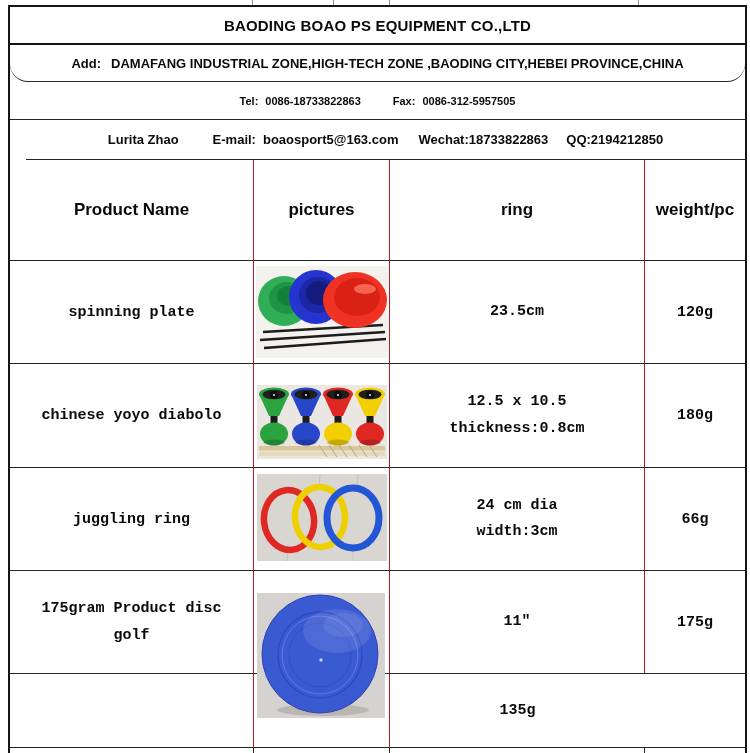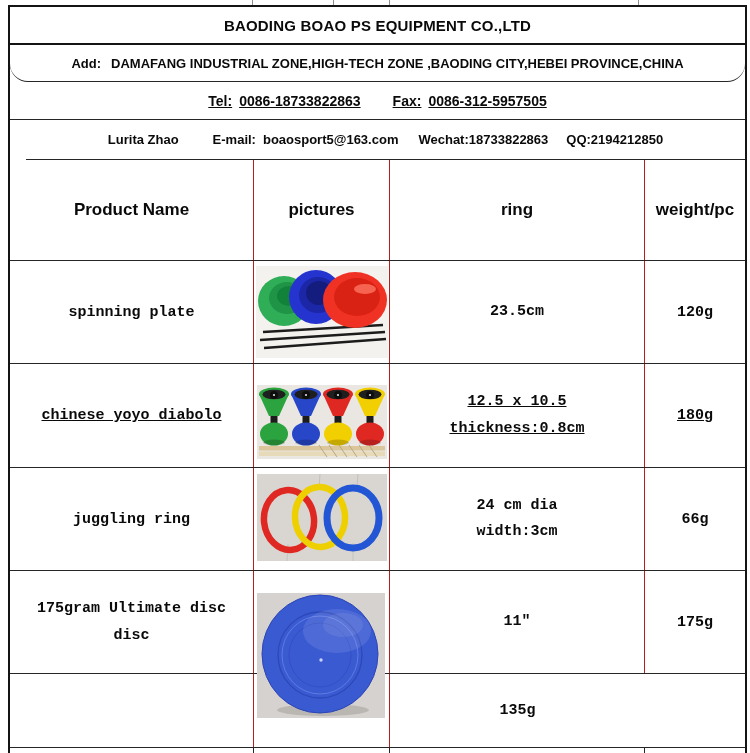--- a/index.html
+++ b/index.html
@@ -21,21 +21,21 @@
     display: flex; flex-direction: column; justify-content: flex-end;
   }
   .trow {
     flex: none;
     display: flex; align-items: center; justify-content: center;
     border-bottom: 1px solid #262626;
     font-weight: bold; white-space: nowrap;
   }
   .company-row   { height: 38px; border-bottom: 2px solid #141414; font-size: 15px; letter-spacing: .2px; }
   .address-row   { height: 37px; font-size: 13px; border-radius: 18px; }
-  .tel-row       { height: 38px; font-size: 14px; text-decoration: underline; }
+  .tel-row       { height: 38px; font-size: 11px; }
   .contact-row   { height: 40px; font-size: 13px; margin-left: 16px; }
 
   .address-row .lbl { margin-right: 10px; }
   .tel-row .lbl { margin-right: 7px; }
   .tel-row .fax-group { margin-left: 32px; }
   .contact-row .email-group { margin-left: 34px; }
   .contact-row .lbl { margin-right: 7px; }
   .contact-row .wechat { margin-left: 20px; }
   .contact-row .qq { margin-left: 18px; }
 
@@ -53,21 +53,21 @@
   }
   .cell:last-child { border-right: none; }
 
   .header-row { height: 101px; }
   .header-row .cell { font-size: 17px; font-weight: bold; }
 
   .prow { font-family: "Liberation Mono", "DejaVu Sans Mono", monospace; font-weight: bold; font-size: 15px; }
   .prow .name-cell { padding: 0 10px; line-height: 1.8; }
   .prow .size-cell { line-height: 1.75; }
   .r1 { height: 103px; }
-  .r2 { height: 104px; text-decoration: underline; }
+  .r2 { height: 104px; }
   .r3 { height: 103px; }
   .r4 { height: 103px; }
   .r5 { height: 74px; }
 
   .photo { display: block; }
   .photo-diabolo { margin-top: 12px; }
   .photo-rings { margin-top: -4px; }
 
   .frisbee-overlay {
     position: absolute; left: 247px; top: 586px;
@@ -228,21 +228,21 @@
       </svg>
     </div>
     <div class="cell size-cell">
       <div>24 cm dia</div>
       <div>width:3cm</div>
     </div>
     <div class="cell">66g</div>
   </div>
 
   <div class="grid prow r4">
-    <div class="cell name-cell">175gram Ultimate disc disc</div>
+    <div class="cell name-cell">175gram Product disc golf</div>
     <div class="cell"></div>
     <div class="cell size-cell">
       <div>11″</div>
       <div></div>
     </div>
     <div class="cell">175g</div>
   </div>
 
   <div class="grid prow r5">
     <div class="cell"></div>

